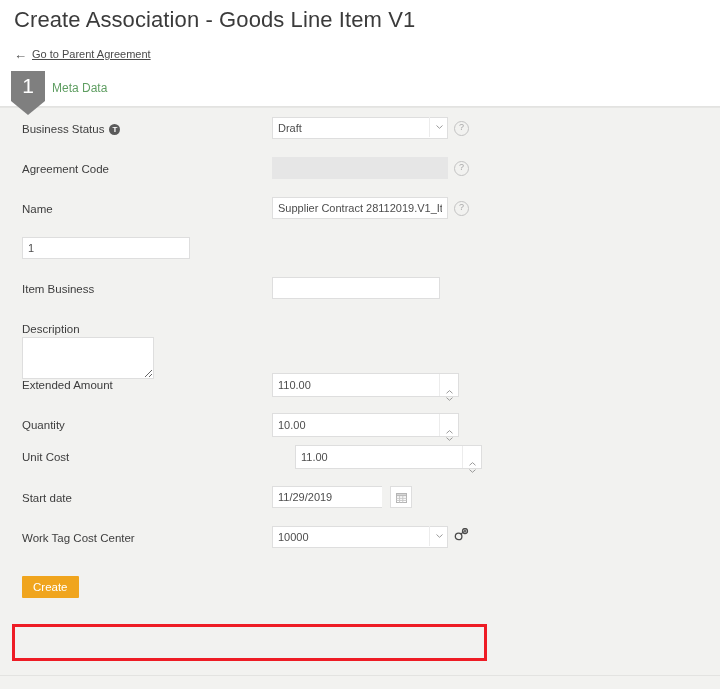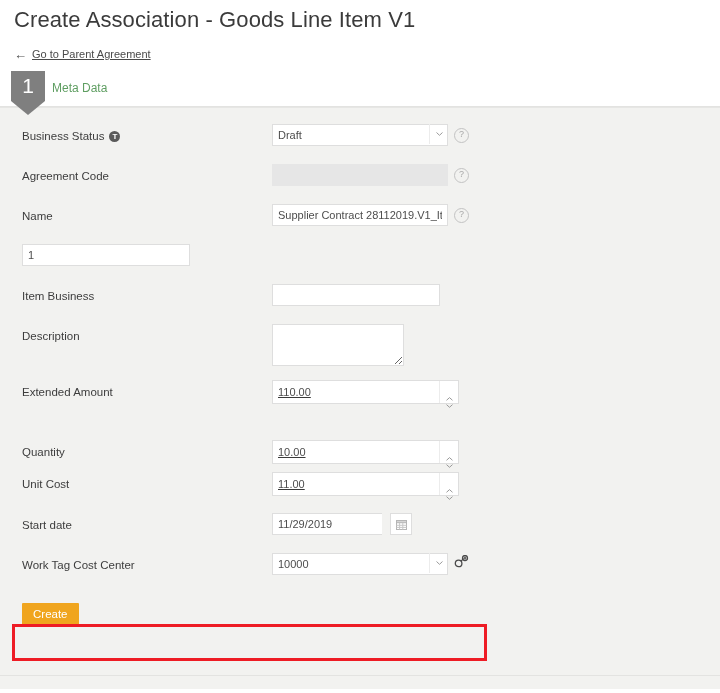--- a/index.html
+++ b/index.html
@@ -79,21 +79,21 @@
     font-size: 12px;
     color: #5f9e62;
   }
 
   
   .form-area {
     background: #f2f2f0;
     border-top: 1px solid #e6e6e4;
     height: 582px;
     position: relative;
-    padding-top: 16px;
+    padding-top: 9px;
     box-sizing: border-box;
   }
 
   .field-row {
     position: relative;
     display: flex;
     align-items: flex-start;
     height: 40px;
     padding-left: 22px;
   }
@@ -182,21 +182,20 @@
     height: 4px;
   }
 
   
   .num-wrap {
     display: flex;
     border: 1px solid #dedede;
     background: #fff;
     height: 24px;
     box-sizing: border-box;
-    text-decoration: underline;
   }
   .num-wrap .num-input {
     width: 156px;
     border: none;
     outline: none;
     font-family: "Liberation Sans", sans-serif;
     font-size: 11px;
     color: #4d4d4d;
     padding: 0 5px;
     background: transparent;
@@ -382,21 +381,21 @@
 
   <div class="field-row">
     <div class="field-label">
       <span>Item Business</span>
     </div>
     <div class="control-col">
       <input class="txt w-168" type="text" value="" style="">
     </div>
   </div>
 
-  <div class="field-row" style="height:56px;">
+  <div class="field-row" style="height:56px;flex-direction:column;">
     <div class="field-label">
       <span>Description</span>
     </div>
     <div class="control-col">
       <textarea class="ta" style=""></textarea>
     </div>
   </div>
 
   <div class="field-row">
     <div class="field-label">
@@ -414,21 +413,21 @@
           <span>
             <svg viewBox="0 0 7 4" width="7" height="4">
                 <path d="M0.5 0.6 L3.5 3.3 L6.5 0.6" fill="none" stroke="#9a9a9a" stroke-width="1"></path>
               </svg>
           </span>
         </div>
       </div>
     </div>
   </div>
 
-  <div class="field-row" style="height:32px;margin-top:20px;">
+  <div class="field-row" style="height:32px;">
     <div class="field-label">
       <span>Quantity</span>
     </div>
     <div class="control-col">
       <div class="num-wrap">
         <input class="num-input" type="text" value="10.00" style="">
         <div class="spin">
           <span>
             <svg viewBox="0 0 7 4" width="7" height="4">
                 <path d="M0.5 3.3 L3.5 0.6 L6.5 3.3" fill="none" stroke="#9a9a9a" stroke-width="1"></path>
@@ -437,21 +436,21 @@
           <span>
             <svg viewBox="0 0 7 4" width="7" height="4">
                 <path d="M0.5 0.6 L3.5 3.3 L6.5 0.6" fill="none" stroke="#9a9a9a" stroke-width="1"></path>
               </svg>
           </span>
         </div>
       </div>
     </div>
   </div>
 
-  <div class="field-row" style="height:41px;">
+  <div class="field-row" style="height:41px;gap:23px;">
     <div class="field-label">
       <span>Unit Cost</span>
     </div>
     <div class="control-col">
       <div class="num-wrap">
         <input class="num-input" type="text" value="11.00" style="">
         <div class="spin">
           <span>
             <svg viewBox="0 0 7 4" width="7" height="4">
                 <path d="M0.5 3.3 L3.5 0.6 L6.5 3.3" fill="none" stroke="#9a9a9a" stroke-width="1"></path>

